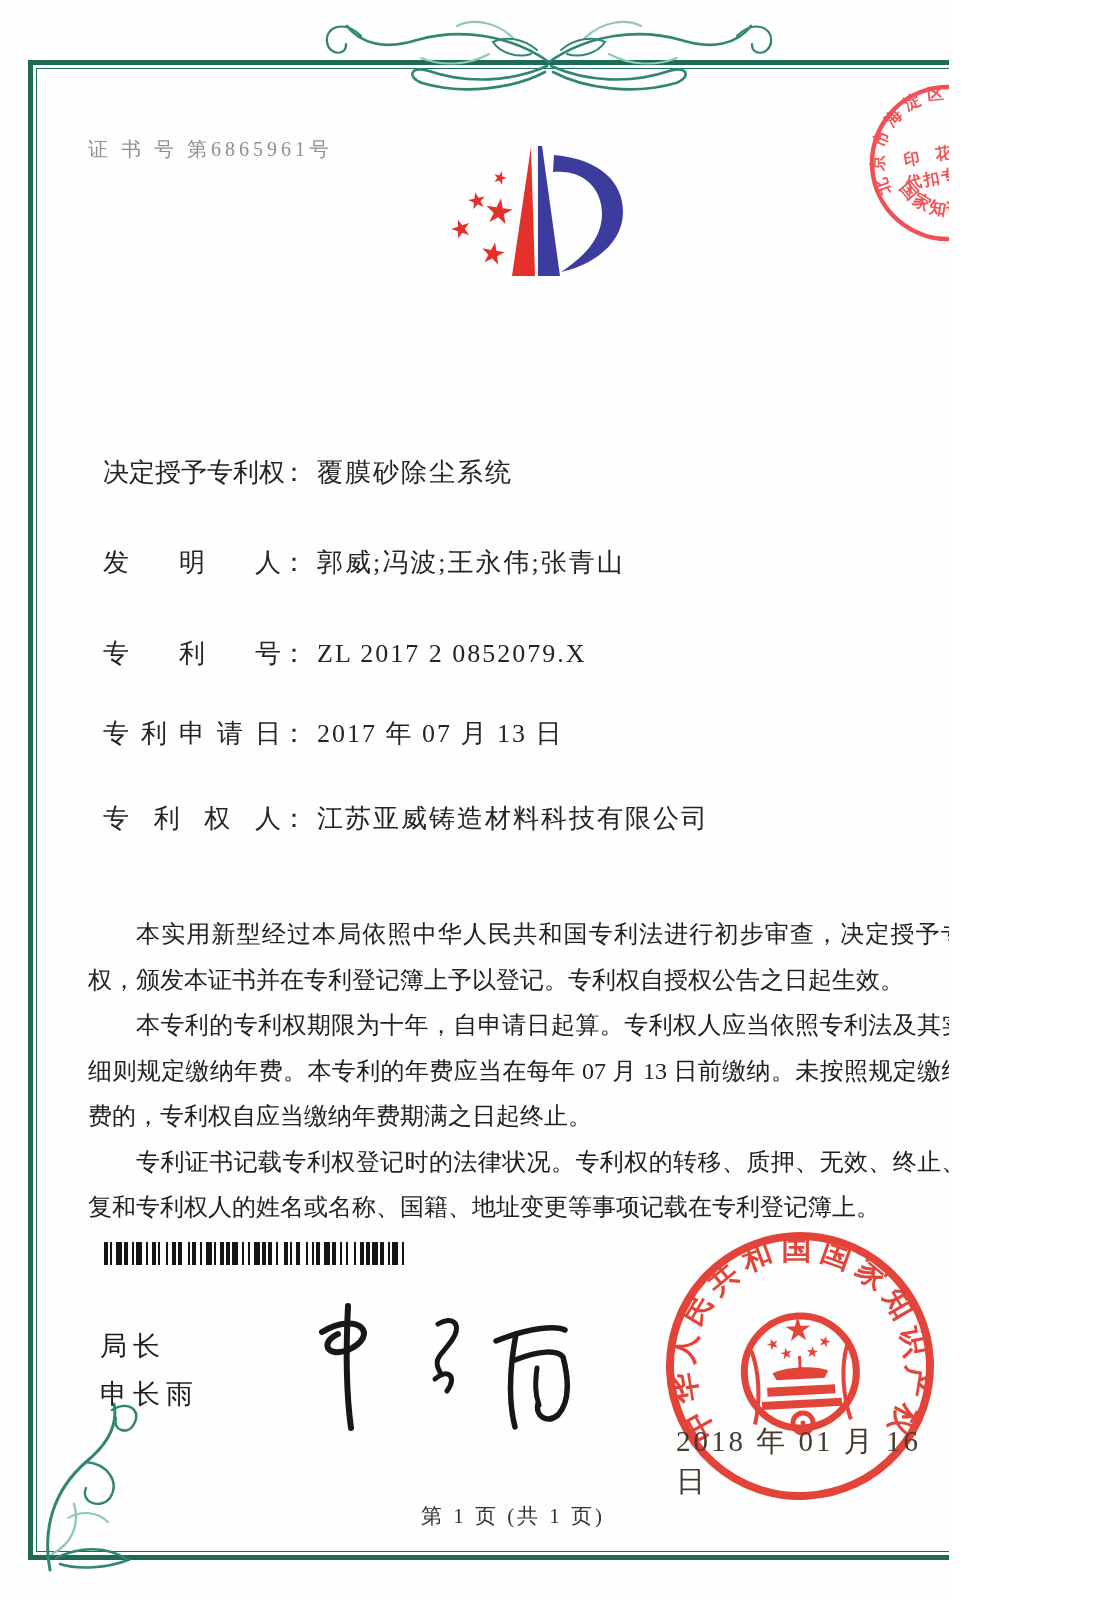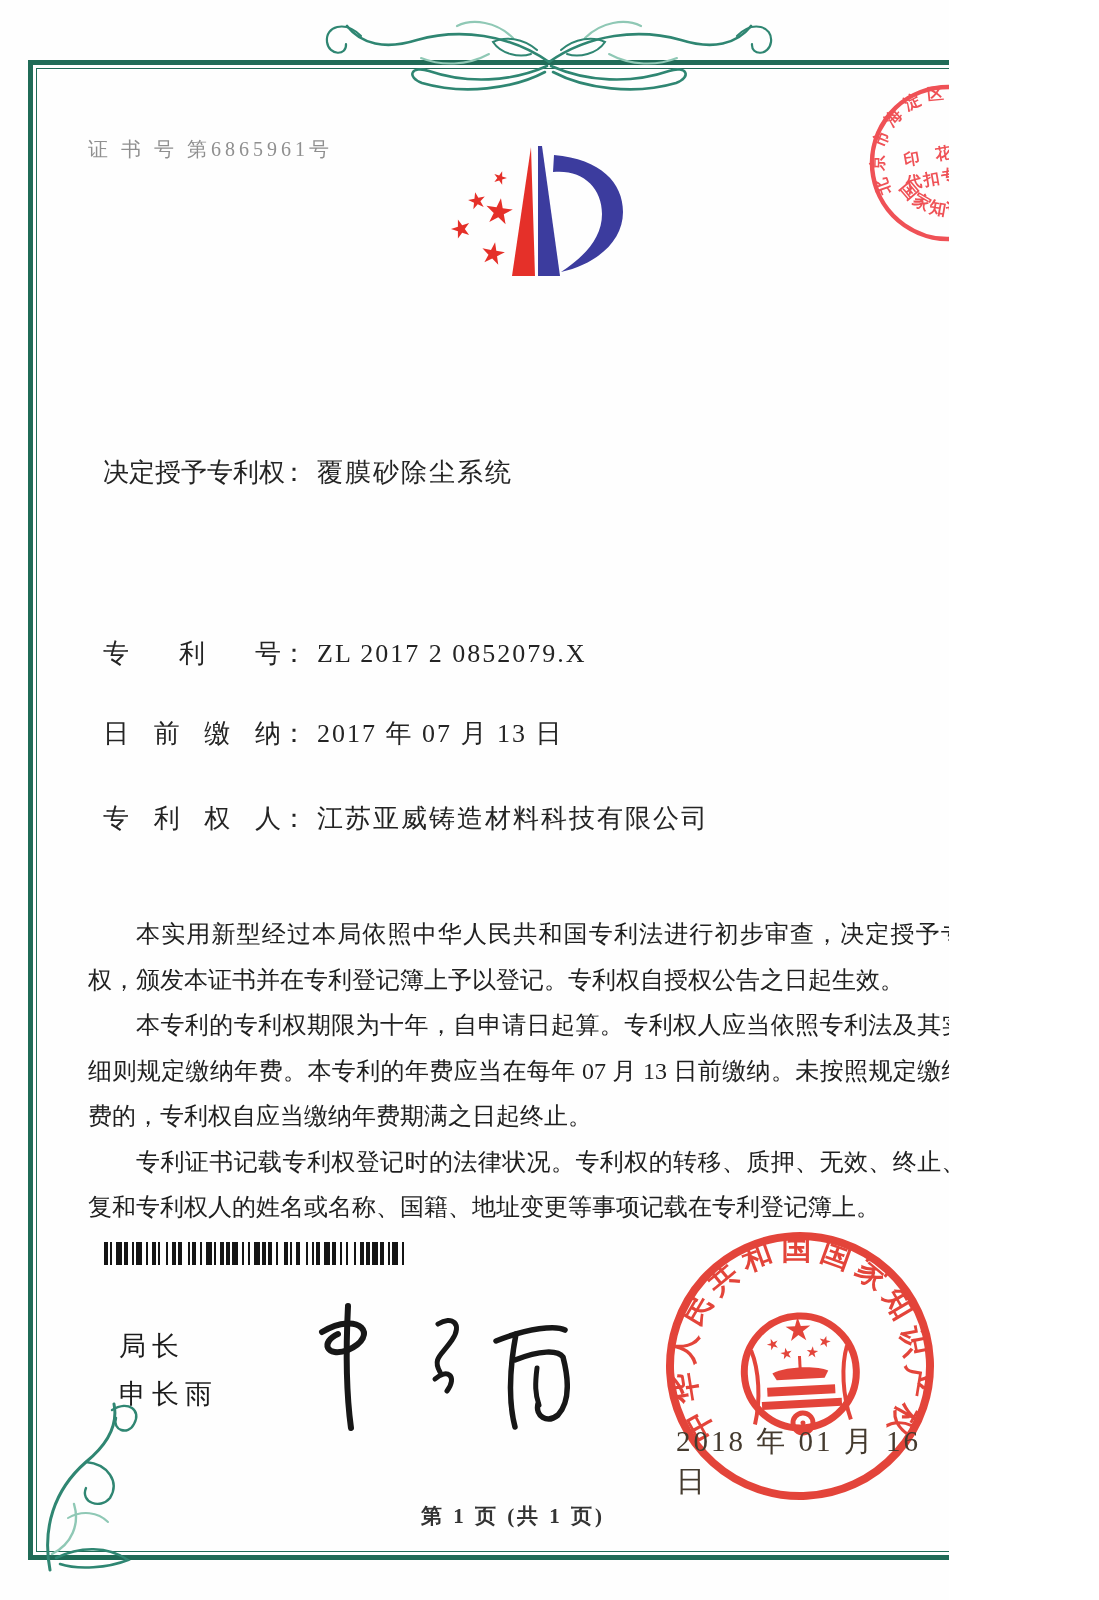--- a/index.html
+++ b/index.html
@@ -12,25 +12,25 @@
   .title{position:absolute;left:28px;top:298px;width:1027px;text-align:center;
         font-size:63px;font-weight:bold;letter-spacing:12px;color:#161616;}
   .field-row{position:absolute;left:103px;font-size:26px;color:#242424;white-space:nowrap;}
   .flabel{display:inline-block;width:178px;text-align:justify;text-align-last:justify;}
   .fvalue{margin-left:10px;letter-spacing:2px;}
   .body-text{position:absolute;left:88px;top:912px;width:902px;font-size:24px;line-height:45.5px;
         text-align:justify;color:#202020;}
   .body-text p{margin:0;text-indent:2em;}
   .barcode{position:absolute;left:104px;top:1242px;width:306px;height:23px;overflow:hidden;white-space:nowrap;font-size:0;}
   .barcode span{display:inline-block;height:23px;vertical-align:top;}
-  .signer{position:absolute;left:119px;font-size:27px;font-family:Liberation Sans, sans-serif;
+  .signer{position:absolute;left:100px;font-size:27px;font-family:Liberation Sans, sans-serif;
         font-weight:500;color:#1c1c1c;letter-spacing:6px;}
   .signer.t1{top:1328px;} .signer.t2{top:1376px;}
   .seal-date{position:absolute;left:676px;top:1422px;font-size:29px;letter-spacing:3px;color:#443a2e;z-index:6;}
-  .footer{position:absolute;left:28px;top:1502px;width:970px;text-align:center;font-size:21px;color:#333;letter-spacing:3px;font-weight:bold;}
+  .footer{position:absolute;left:28px;top:1502px;width:970px;text-align:center;font-size:21px;color:#333;letter-spacing:3px;}
   svg{position:absolute;}
   .svg-logo{left:415px;top:128px;}
   .svg-stamp{left:863px;top:78px;opacity:.92;}
   .svg-seal{left:660px;top:1226px;opacity:.95;z-index:5;}
   .svg-sign{left:290px;top:1296px;z-index:7;}
   .svg-orn-top{left:279px;top:14px;}
   .svg-orn-bl{left:16px;top:1398px;}
   .svg-orn-br{left:913px;top:1398px;}
 </style>
 </head>
@@ -113,25 +113,28 @@
     <polygon fill="#e53029" points="116,19 97,148 120,148"></polygon>
     <polygon fill="#3c3c9e" points="123,18 127,18 145,148 123,148"></polygon>
     <path fill="#3c3c9e" d="M139,27 C186,31 208,55 208,84 C208,113 182,136 146,144
          C170,128 187,110 187,86 C187,59 167,41 138,44 Z"></path>
   </svg>
 
 
   <div class="field-row" style="top:455px">
     <span class="flabel">决定授予专利权</span><span>：</span><span class="fvalue">覆膜砂除尘系统</span>
   </div>
+  <div class="field-row" style="top:545px">
+    <span class="flabel">发明人</span><span>：</span><span class="fvalue">郭威;冯波;王永伟;张青山</span>
+  </div>
   <div class="field-row" style="top:636px">
     <span class="flabel">专利号</span><span>：</span><span class="fvalue">ZL 2017 2 0852079.X</span>
   </div>
   <div class="field-row" style="top:716px">
-    <span class="flabel">日前缴纳</span><span>：</span><span class="fvalue">2017 年 07 月 13 日</span>
+    <span class="flabel">专利申请日</span><span>：</span><span class="fvalue">2017 年 07 月 13 日</span>
   </div>
   <div class="field-row" style="top:801px">
     <span class="flabel">专利权人</span><span>：</span><span class="fvalue">江苏亚威铸造材料科技有限公司</span>
   </div>
 
   <div class="body-text">
     <p>本实用新型经过本局依照中华人民共和国专利法进行初步审查，决定授予专利权，颁发本证书并在专利登记簿上予以登记。专利权自授权公告之日起生效。</p>
     <p>本专利的专利权期限为十年，自申请日起算。专利权人应当依照专利法及其实施细则规定缴纳年费。本专利的年费应当在每年 07 月 13 日前缴纳。未按照规定缴纳年费的，专利权自应当缴纳年费期满之日起终止。</p>
     <p>专利证书记载专利权登记时的法律状况。专利权的转移、质押、无效、终止、恢复和专利权人的姓名或名称、国籍、地址变更等事项记载在专利登记簿上。</p>
   </div>

